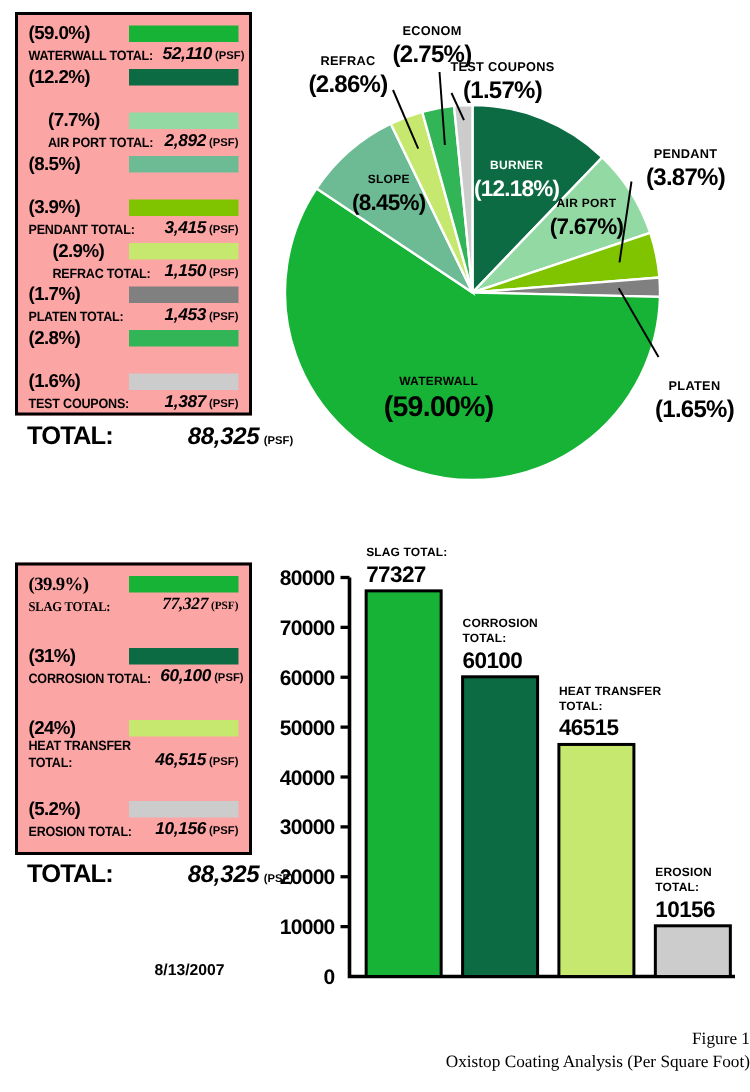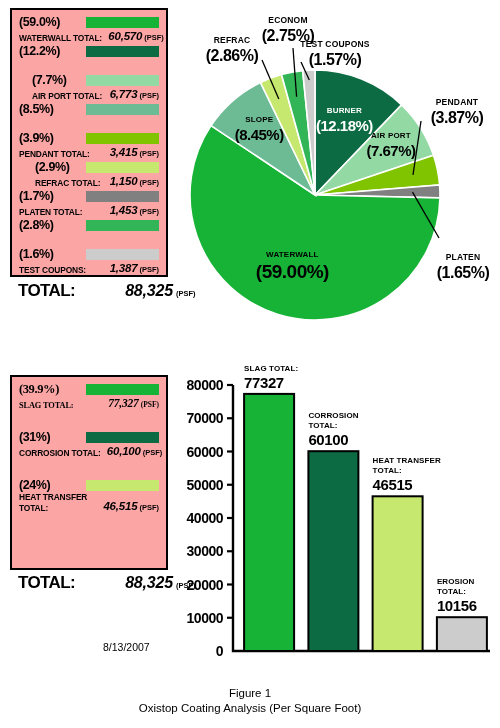--- a/index.html
+++ b/index.html
@@ -152,54 +152,55 @@
     letter-spacing: -0.4px;
   }
 
   
   #date-stamp {
     position: absolute;
     left: 103px;
     top: 641px;
     font-size: 10.5px;
     font-family: "Liberation Sans", sans-serif;
+    font-weight: bold;
   }
   #figure-caption {
     position: absolute;
     left: 0;
     top: 686px;
     width: 500px;
-    text-align: center;
+    text-align: right;
     font-size: 11.5px;
-    font-family: Liberation Sans, sans-serif;
+    font-family: Liberation Serif, serif;
     line-height: 15px;
   }
 </style>
 </head>
 <body>
 
 <div class="legend-box" id="legend-top">
     <div class="legend-row" style="position: absolute; left: 0px; right: 0px; top: 6px; height: 28px;">
       <span class="legend-pct">(59.0%)</span>
       <span class="legend-swatch" style="top: 1px; background: rgb(22, 179, 54);"></span>
       <div class="legend-line2">
         <span class="legend-name">WATERWALL TOTAL:</span>
-        <span class="legend-valwrap"><span class="legend-val">60,570</span><span class="legend-unit">(PSF)</span></span>
+        <span class="legend-valwrap"><span class="legend-val">52,110</span><span class="legend-unit">(PSF)</span></span>
       </div>
     </div>
     <div class="legend-row" style="position: absolute; left: 0px; right: 0px; top: 35px; height: 28px;">
       <span class="legend-pct">(12.2%)</span>
       <span class="legend-swatch" style="top: 1px; background: rgb(12, 107, 66);"></span>
     </div>
     <div class="legend-row" style="position: absolute; left: 0px; right: 0px; top: 64px; height: 28px; padding-left: 20px;">
       <span class="legend-pct">(7.7%)</span>
       <span class="legend-swatch" style="top: 1px; background: rgb(147, 217, 164);"></span>
       <div class="legend-line2">
         <span class="legend-name">AIR PORT TOTAL:</span>
-        <span class="legend-valwrap"><span class="legend-val">6,773</span><span class="legend-unit">(PSF)</span></span>
+        <span class="legend-valwrap"><span class="legend-val">2,892</span><span class="legend-unit">(PSF)</span></span>
       </div>
     </div>
     <div class="legend-row" style="position: absolute; left: 0px; right: 0px; top: 93px; height: 28px;">
       <span class="legend-pct">(8.5%)</span>
       <span class="legend-swatch" style="top: 1px; background: rgb(109, 187, 148);"></span>
     </div>
     <div class="legend-row" style="position: absolute; left: 0px; right: 0px; top: 122px; height: 28px;">
       <span class="legend-pct">(3.9%)</span>
       <span class="legend-swatch" style="top: 1px; background: rgb(128, 196, 0);"></span>
       <div class="legend-line2">
@@ -256,20 +257,28 @@
     </div>
     <div class="legend-row" style="position: absolute; left: 0px; right: 0px; top: 102px; height: 46px;">
       <span class="legend-pct">(24%)</span>
       <span class="legend-swatch" style="top: 1px; background: rgb(199, 232, 111);"></span>
       <div class="legend-line2">
         <span class="legend-name-2line" style="align-self: flex-end;">
           <div>HEAT TRANSFER</div>
           <div>TOTAL:</div>
         </span>
         <span class="legend-valwrap"><span class="legend-val">46,515</span><span class="legend-unit">(PSF)</span></span>
+      </div>
+    </div>
+    <div class="legend-row" style="position: absolute; left: 0px; right: 0px; top: 156px; height: 46px;">
+      <span class="legend-pct">(5.2%)</span>
+      <span class="legend-swatch" style="top: 1px; background: rgb(204, 204, 204);"></span>
+      <div class="legend-line2">
+        <span class="legend-name">EROSION TOTAL:</span>
+        <span class="legend-valwrap"><span class="legend-val">10,156</span><span class="legend-unit">(PSF)</span></span>
       </div>
     </div>
   </div>
 
 <div class="total-row" id="total-top" style="left:18px; top:281px;">
   <span class="total-label">TOTAL:</span>
   <span class="total-val" style="margin-left:50px;">88,325</span>
   <span class="total-unit">(PSF)</span>
 </div>
 

